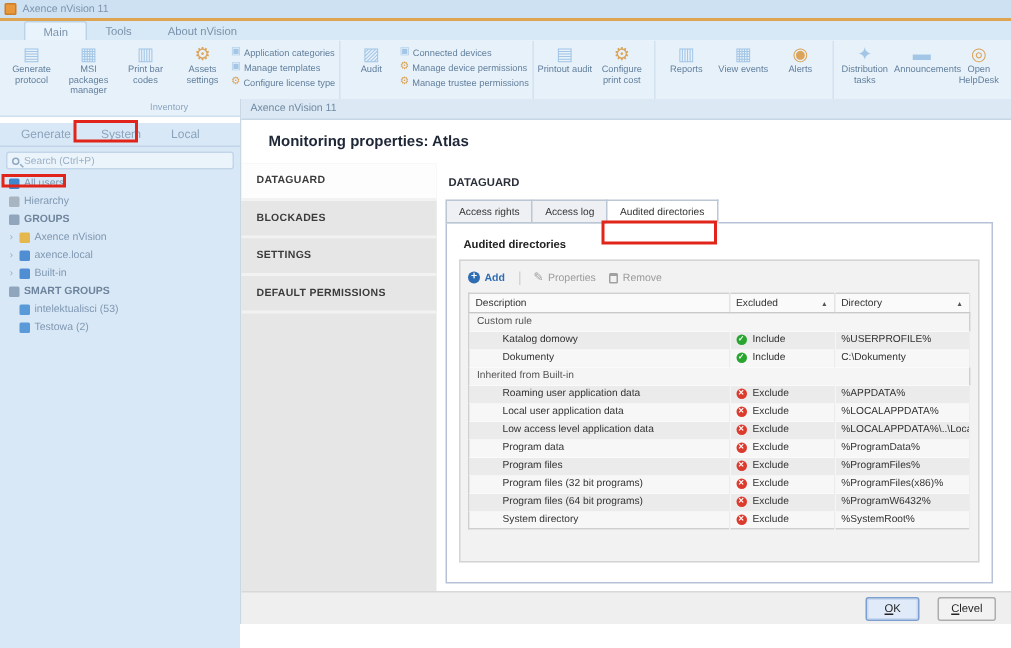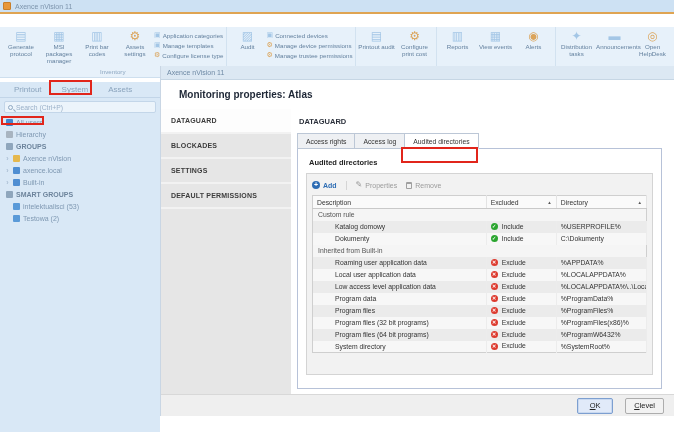--- a/index.html
+++ b/index.html
@@ -118,20 +118,25 @@
 <body>
 
 <div class="screen" id="screen">
 
   <div class="titlebar">
     <span class="app-icon"></span>
     <span class="ttl">Axence nVision 11</span>
   </div>
   <div class="accentline"></div>
 
+  <div class="menubar" id="menubar">
+      <div class="mtab active">Main</div>
+      <div class="mtab">Tools</div>
+      <div class="mtab">About nVision</div>
+    </div>
 
   <div class="ribbon" id="ribbon">
       <div class="rgroup">
         <div class="rbody">
           <div class="rbig">
             <span class="ig ib">▤</span>
             <span class="lb">Generate protocol</span>
           </div>
           <div class="rbig">
             <span class="ig ib">▦</span>
@@ -229,23 +234,23 @@
             <span class="ig io">◎</span>
             <span class="lb">Open HelpDesk</span>
           </div>
         </div>
         <div class="rlabel">HelpDesk</div>
       </div>
     </div>
 
   <div class="sidebar">
     <div class="side-tabs" id="side-tabs">
-        <div class="side-tab">Printout</div>
+        <div class="side-tab">Generate</div>
         <div class="side-tab">System</div>
-        <div class="side-tab">Assets</div>
+        <div class="side-tab">Local</div>
       </div>
     <div class="search">
       <span class="mag"></span>
       <span class="ph">Search (Ctrl+P)</span>
     </div>
     <div class="tree" id="tree">
         <div class="titem">
           <span class="twrap">
             <span class="ticon ti-users"></span>
             <span class="tlabel">All users</span>

